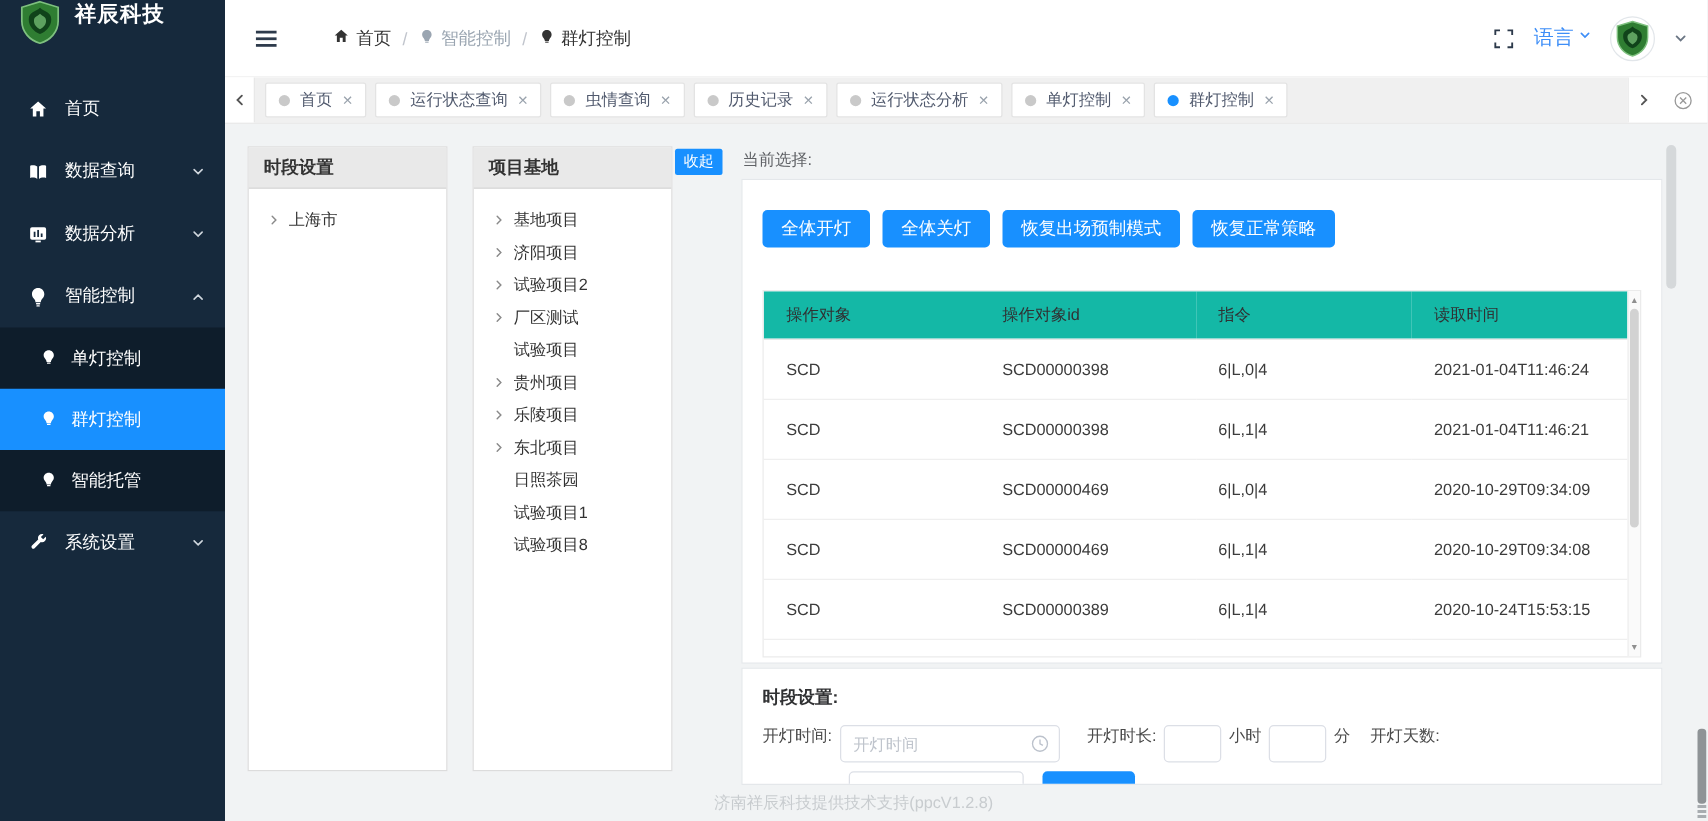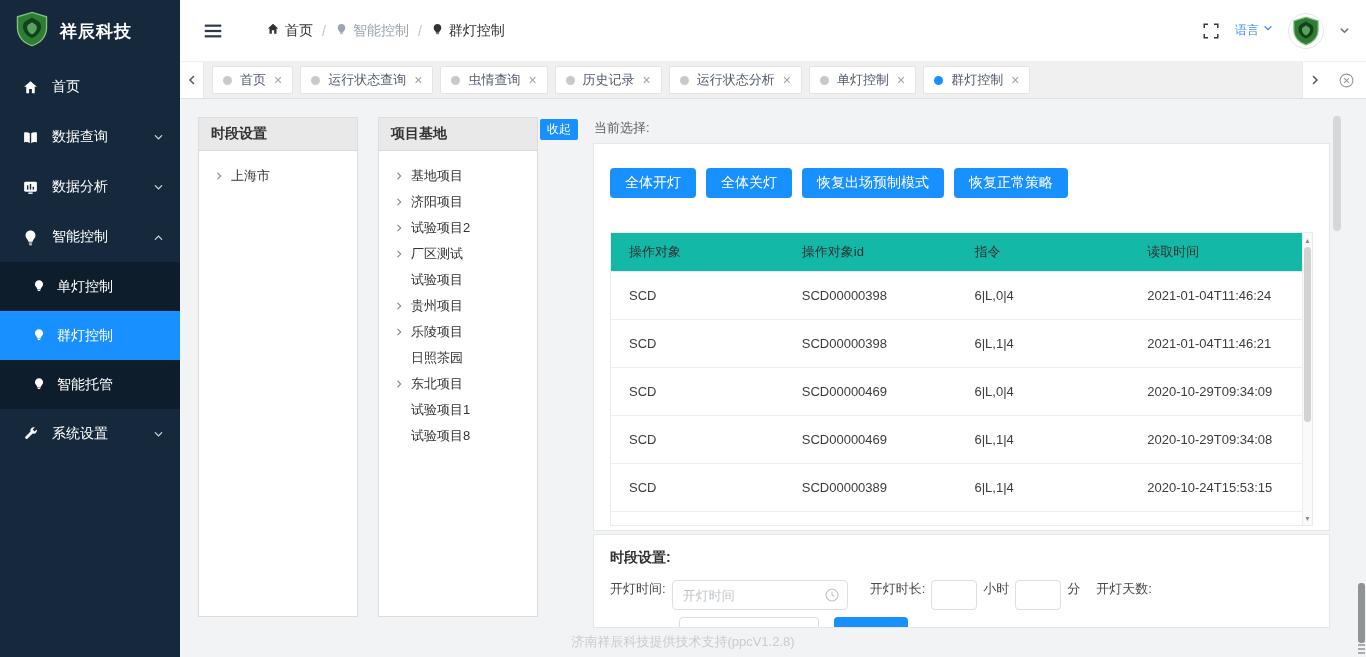--- a/index.html
+++ b/index.html
@@ -1,41 +1,41 @@
 <!DOCTYPE html>
 <html><head>
 <meta charset="utf-8">
 <style>
 *{margin:0;padding:0;box-sizing:border-box}
 html,body{width:1366px;height:657px;overflow:hidden;font-family:"Liberation Sans","DejaVu Sans",sans-serif;background:#f1f3f4}
 body{position:relative}
 .app{display:flex;height:100%}
 
 .sidebar{width:180px;min-width:180px;background:#16293c;color:#fff;z-index:5}
-.logo-row{height:62px;display:flex;align-items:center;gap:10px;padding-left:14px}
+.logo-row{height:62px;display:flex;gap:10px;padding-left:14px}
 .logo-title{font-size:17px;font-weight:700;letter-spacing:1px}
 .menu-item{height:50px;display:flex;align-items:center;gap:12px;padding:0 16px 0 22px;font-size:14px;cursor:pointer}
 .menu-item .mi-icon{width:18px;height:18px;display:flex;align-items:center}
 .menu-item .label{flex:1}
 .chev{color:#cfd6dd;display:flex}
 .submenu{background:#0e1d2b}
 .submenu-item{height:49px;display:flex;align-items:center;gap:10px;padding-left:32px;font-size:14px;cursor:pointer}
 .submenu-item.active{background:#1890ff}
 .sub-icon{width:15px;height:15px;display:flex}
 
 .main-col{flex:1;display:flex;flex-direction:column;min-width:0}
 .header{height:62px;background:#fff;display:flex;align-items:center;padding:0 16px 0 22px;border-bottom:1px solid #f0f0f0}
 .hamburger{display:flex;cursor:pointer;color:#2d3a4b}
 .breadcrumb{display:flex;align-items:center;gap:9px;margin-left:42px;font-size:14px;color:#333}
 .crumb{display:flex;align-items:center;gap:5px}
 .crumb.muted{color:#9aa5b1}
 .bc-sep{color:#c0c4cc}
 .header-right{margin-left:auto;display:flex;align-items:center;gap:15px}
 .fullscreen{display:flex;color:#2d3a4b;cursor:pointer}
-.lang{display:flex;align-items:flex-start;gap:4px;color:#3e8ef7;font-size:12px;cursor:pointer}
+.lang{display:flex;align-items:flex-start;gap:4px;color:#3e8ef7;font-size:16px;cursor:pointer}
 .avatar{width:36px;height:36px;border-radius:50%;background:#fff;border:1px solid #e2e6ea;display:flex;align-items:center;justify-content:center;cursor:pointer}
 .avatar-caret{display:flex;color:#6b7684;cursor:pointer}
 
 .tabbar{height:37px;background:#fff;border-bottom:1px solid #e0e0e0;display:flex;align-items:stretch}
 .tab-scroll{width:24px;display:flex;align-items:center;justify-content:center;background:#fff;border:none;border-right:1px solid #e8e8e8;color:#555;cursor:pointer}
 .tab-scroll.right{border-right:none;border-left:1px solid #e8e8e8}
 .tabs-strip{flex:1;background:#f0f0f0;display:flex;align-items:center;gap:7px;padding:0 8px;overflow:hidden}
 .tab{height:28px;background:#fff;border:1px solid #e3e3e3;border-radius:2px;display:flex;align-items:center;gap:8px;padding:0 10px;font-size:13px;color:#515a6e;cursor:pointer;white-space:nowrap}
 .tab .dot{width:9px;height:9px;border-radius:50%;background:#c9c9c9}
 .tab.active .dot{background:#1890ff}
@@ -384,30 +384,30 @@
             </div>
           <div class="tree-item">
               <span class="tw">
                 <svg viewBox="0 0 12 12" width="10" height="10">
                   <path d="M4.5 2.5 L8 6 L4.5 9.5" fill="none" stroke="currentColor" stroke-width="1.4" stroke-linecap="round"></path>
                 </svg>
               </span>
               <span>乐陵项目</span>
             </div>
           <div class="tree-item">
+              <span class="tw">
+                <svg viewBox="0 0 12 12" width="10" height="10">
+                  <path d="M4.5 2.5 L8 6 L4.5 9.5" fill="none" stroke="currentColor" stroke-width="1.4" stroke-linecap="round"></path>
+                </svg>
+              </span>
+              <span>东北项目</span>
+            </div>
+          <div class="tree-item">
               <span class="tw"></span>
               <span>日照茶园</span>
-            </div>
-          <div class="tree-item">
-              <span class="tw">
-                <svg viewBox="0 0 12 12" width="10" height="10">
-                  <path d="M4.5 2.5 L8 6 L4.5 9.5" fill="none" stroke="currentColor" stroke-width="1.4" stroke-linecap="round"></path>
-                </svg>
-              </span>
-              <span>东北项目</span>
             </div>
           <div class="tree-item">
               <span class="tw"></span>
               <span>试验项目1</span>
             </div>
           <div class="tree-item">
               <span class="tw"></span>
               <span>试验项目8</span>
             </div>
         </div>

